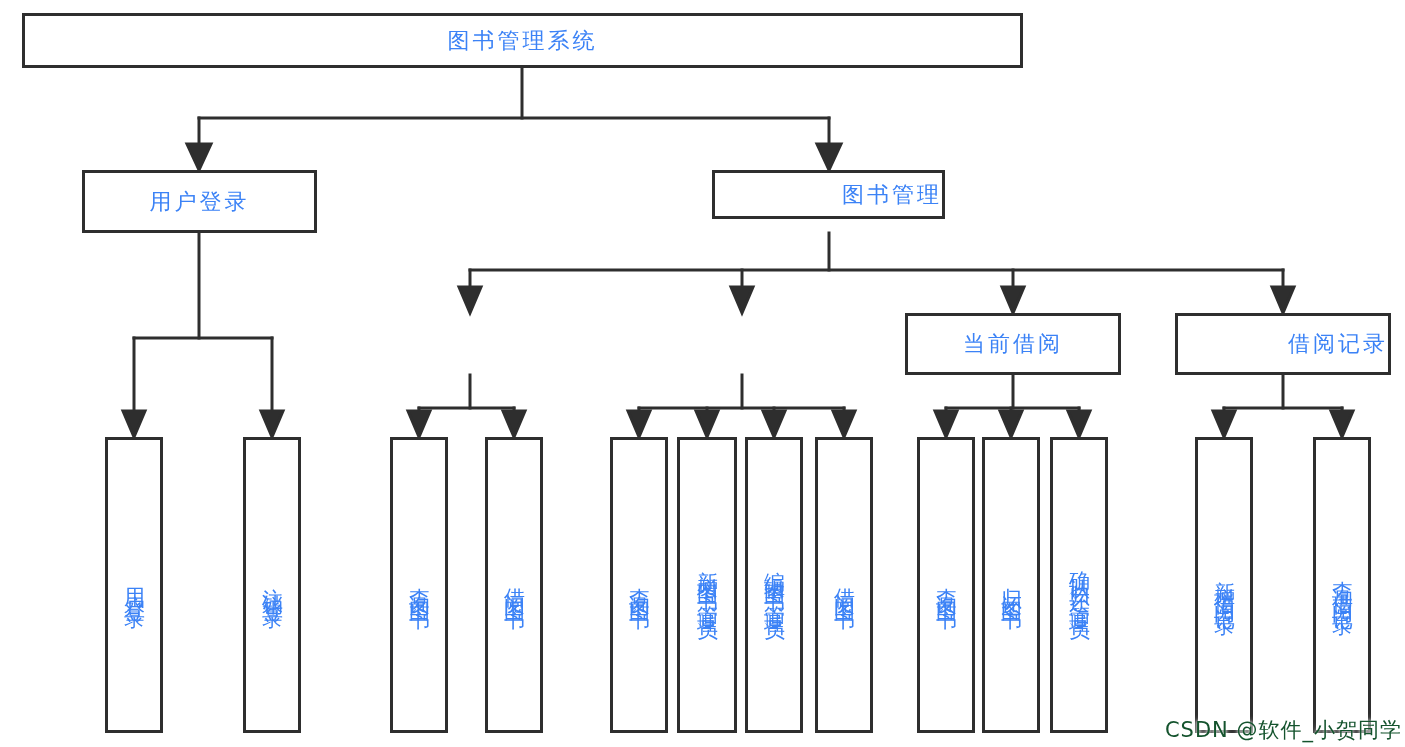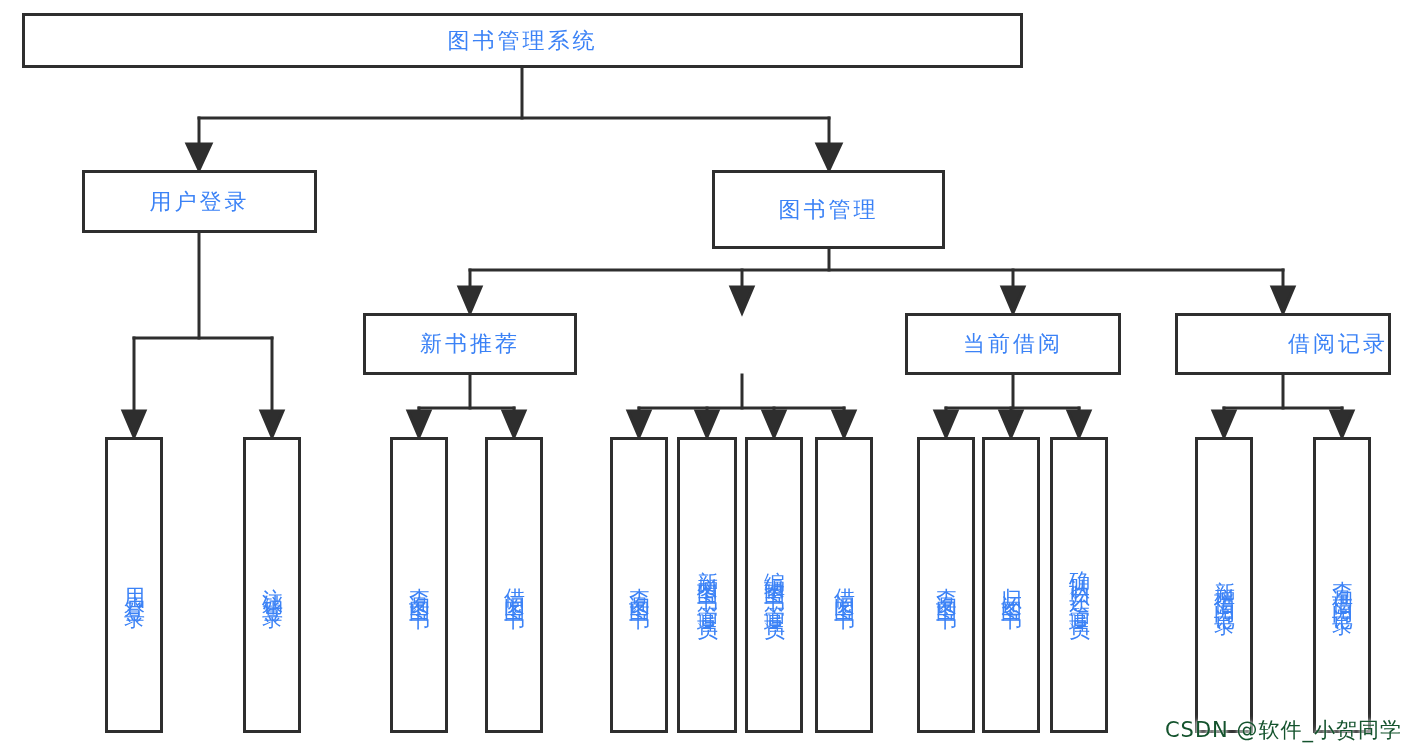--- a/index.html
+++ b/index.html
@@ -43,21 +43,21 @@
     font-size:21px;
     letter-spacing:1px;
     color:#14532d;
     text-shadow:0 0 3px #fff,0 0 6px #fff;
     z-index:5;
     white-space:nowrap;
   }
   
   .n-root {left:22px;  top:13px;  width:1001px;height:55px;}
   .n-l2a  {left:82px;  top:170px; width:235px; height:63px;}
-  .n-l2b  {left:712px; top:170px; width:233px; height:79px;}
+  .n-l2b  {left:712px; top:170px; width:233px; height:49px;justify-content:flex-end;}
   .n-l3a  {left:363px; top:313px; width:214px; height:62px;}
   .n-l3b  {left:634px; top:313px; width:216px; height:62px;}
   .n-l3c  {left:905px; top:313px; width:216px; height:62px;}
   .n-l3d  {left:1175px;top:313px; width:216px; height:62px;justify-content:flex-end;}
   .leaf   {top:437px;  width:58px; height:296px;}
   .n-a1{left:105px;} .n-a2{left:243px;}
   .n-b1{left:390px;} .n-b2{left:485px;}
   .n-c1{left:610px;} .n-c2{left:677px;width:60px;} .n-c3{left:745px;} .n-c4{left:815px;}
   .n-d1{left:917px;} .n-d2{left:982px;} .n-d3{left:1050px;}
   .n-e1{left:1195px;}.n-e2{left:1313px;}
@@ -149,23 +149,20 @@
     <span class="h-label">图书管理系统</span>
   </div>
 
   <div class="node n-l2a">
     <span class="h-label">用户登录</span>
   </div>
   <div class="node n-l2b">
     <span class="h-label">图书管理</span>
   </div>
 
-  <div class="node n-l3a">
-    <span class="h-label">新书推荐</span>
-  </div>
   <div class="node n-l3c">
     <span class="h-label">当前借阅</span>
   </div>
   <div class="node n-l3d">
     <span class="h-label">借阅记录</span>
   </div>
 
   <div class="node leaf v-leaf n-a1">
     <span>用户登录</span>
   </div>

